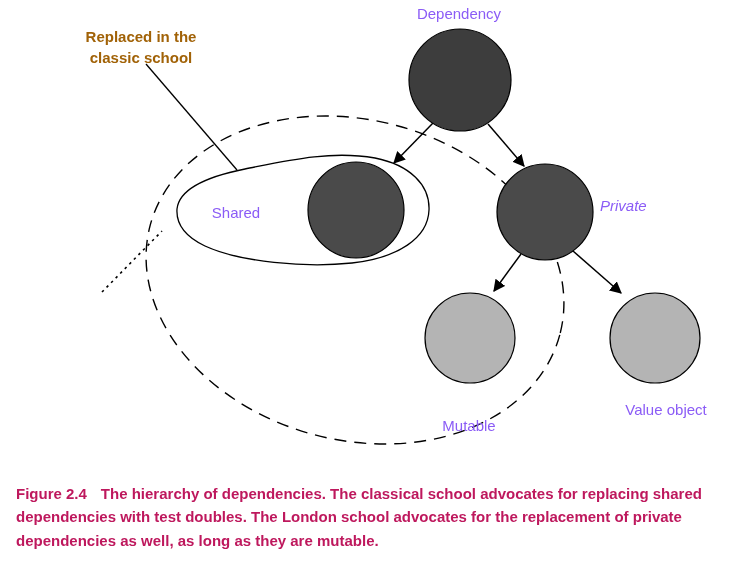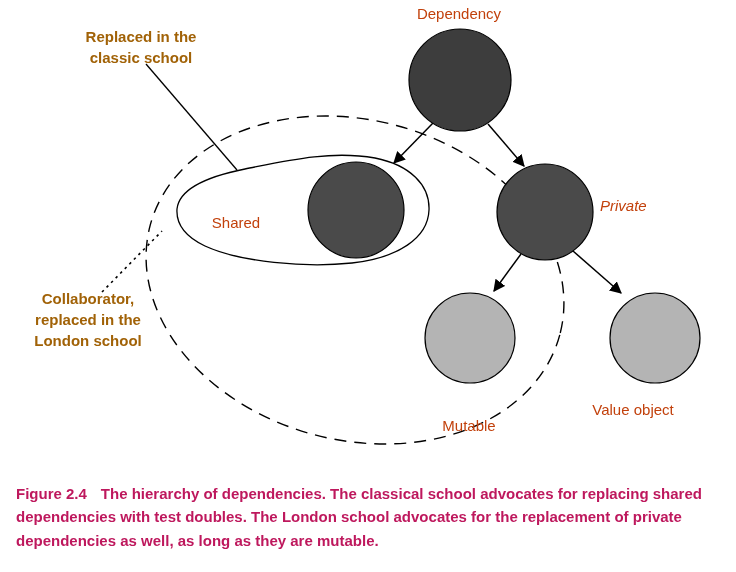--- a/index.html
+++ b/index.html
@@ -12,21 +12,21 @@
     overflow: hidden;
   }
   .diagram {
     position: absolute;
     left: 0; top: 0;
     width: 736px; height: 470px;
   }
   .diagram svg { position: absolute; left: 0; top: 0; }
   .label {
     position: absolute;
-    color: #c2410c;
+    color: #8b5cf6;
     font-size: 15px;
     white-space: nowrap;
   }
   .centered { transform: translateX(-50%); text-align: center; }
   .annotation {
     position: absolute;
     font-weight: bold;
     font-size: 15px;
     line-height: 21px;
     color: #a16207;
@@ -82,32 +82,27 @@
       <line x1="573" y1="251" x2="621" y2="293" stroke="#000000" stroke-width="1.5" marker-end="url(#arrowhead)"></line>
 
       <circle cx="460" cy="80" r="51" stroke="#000000" stroke-width="1.2" fill="#3d3d3d"></circle>
       <circle cx="356" cy="210" r="48" stroke="#000000" stroke-width="1.2" fill="#4a4a4a"></circle>
       <circle cx="545" cy="212" r="48" stroke="#000000" stroke-width="1.2" fill="#4a4a4a"></circle>
       <circle cx="470" cy="338" r="45" stroke="#000000" stroke-width="1.2" fill="#b4b4b4"></circle>
       <circle cx="655" cy="338" r="45" stroke="#000000" stroke-width="1.2" fill="#b4b4b4"></circle>
     </svg>
 
     <div class="label centered" style="left:459px; top:5px;">Dependency</div>
-    <div class="label centered" style="left:236px; top:214px;">Shared</div>
+    <div class="label centered" style="left:236px; top:204px;">Shared</div>
     <div class="label" style="left:600px; top:197px;font-style:italic;">Private</div>
     <div class="label centered" style="left:469px; top:401px;margin-top:16px;">Mutable</div>
-    <div class="label centered" style="left:633px; top:401px;">Value object</div>
+    <div class="label centered" style="left:666px; top:401px;">Value object</div>
 
     <div class="annotation" style="left:141px; top:26px;">
       <div>Replaced in the</div>
       <div>classic school</div>
-    </div>
-    <div class="annotation" style="left:88px; top:288px;">
-      <div>Collaborator,</div>
-      <div>replaced in the</div>
-      <div>London school</div>
     </div>
 
   </div>
 
   <p class="caption"><span class="cap-label">Figure 2.4</span><span>The hierarchy of dependencies. The classical school advocates for replacing shared dependencies with test doubles. The London school advocates for the replacement of private dependencies as well, as long as they are mutable.</span></p>
 
 </div>
 
 </body></html>

